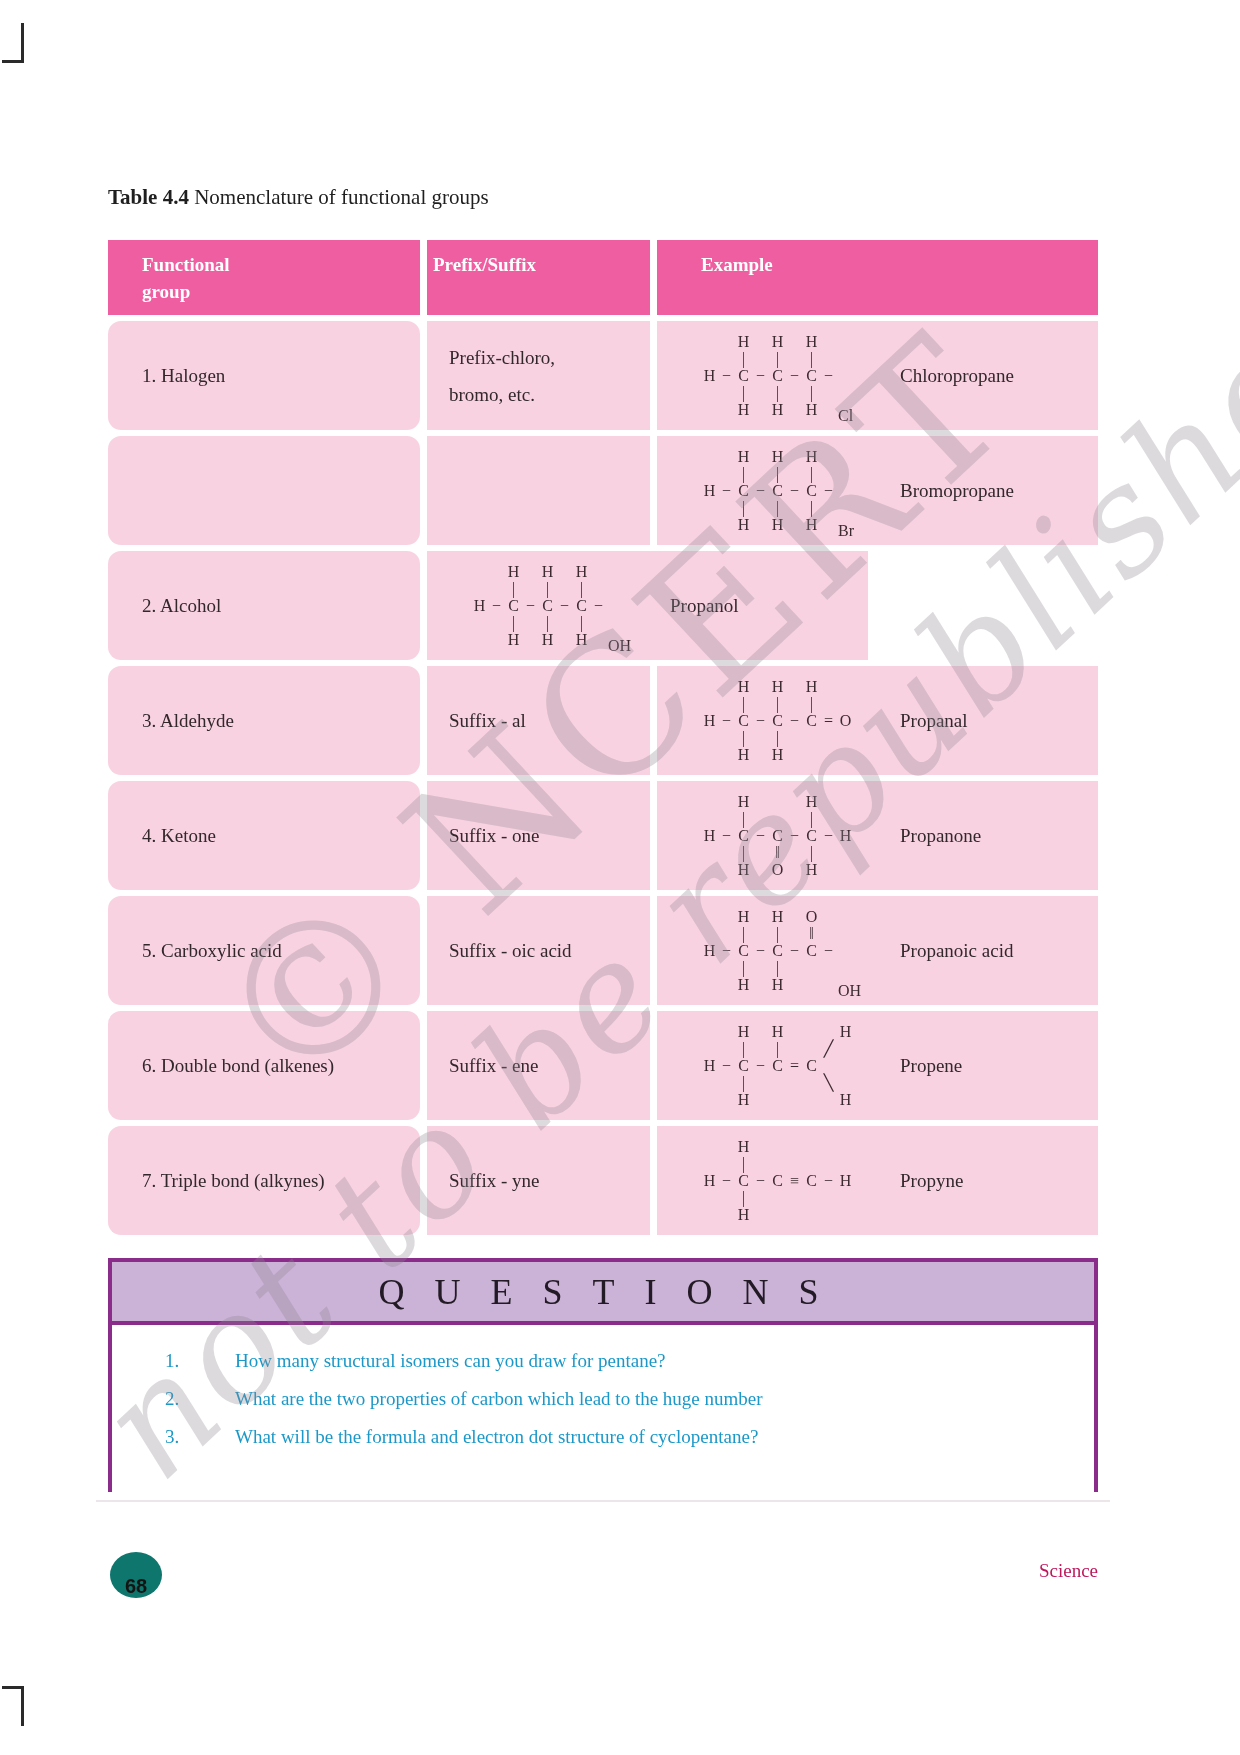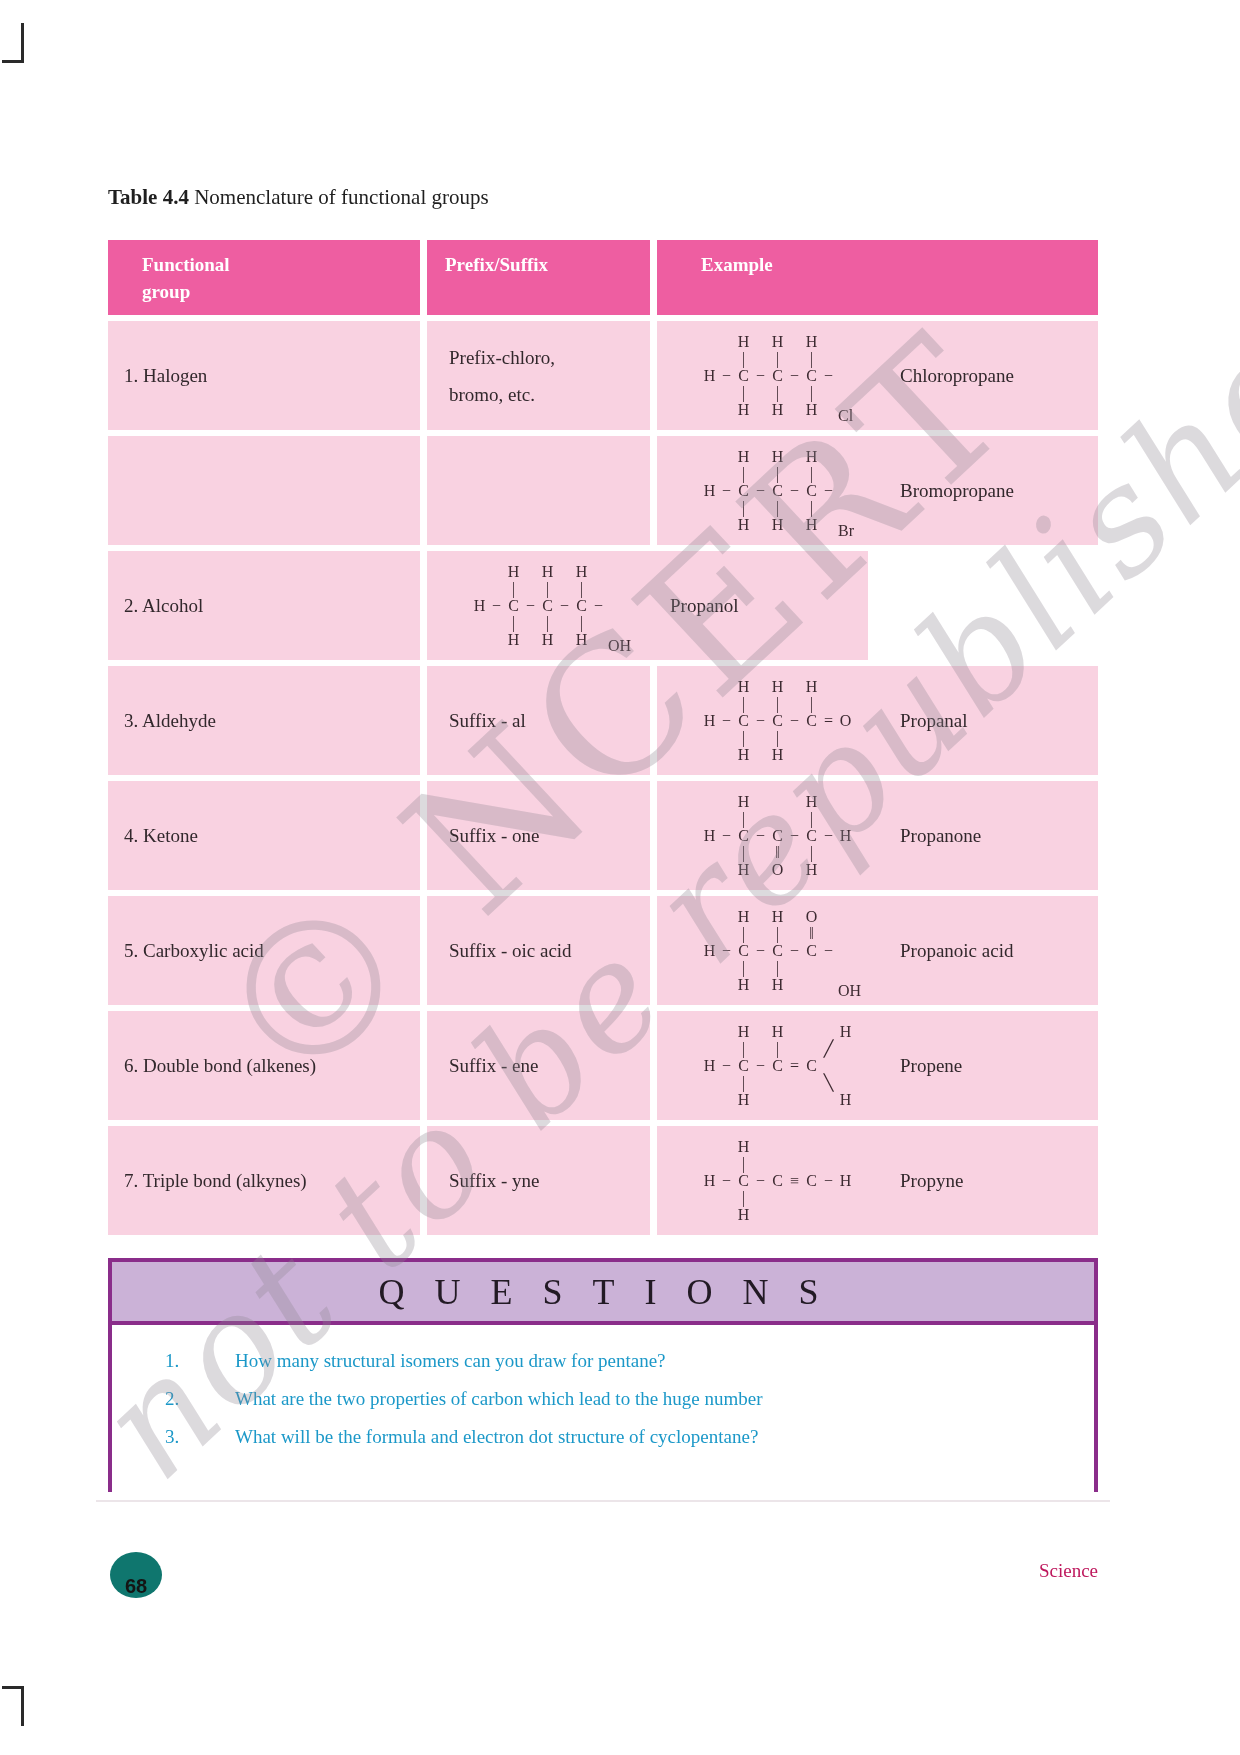--- a/index.html
+++ b/index.html
@@ -14,27 +14,27 @@
   
   .caption { position:absolute; left:108px; top:185px; font-size:21px; color:#1f1f1f; }
   .caption b { font-weight:bold; }
 
   
   .ftable { position:absolute; left:108px; top:240px; width:990px; }
   .thead { display:flex; gap:7px; }
   .hcell { background:#ee5ea1; height:75px; box-sizing:border-box; color:#ffffff;
            font-weight:bold; font-size:19px; line-height:27px; padding-top:11px; }
   .w0 { width:312px; padding-left:34px; }
-  .w1 { width:223px; padding-left:18px; }
+  .w1 { width:223px; padding-left:6px; }
   .w2 { width:441px; padding-left:44px; }
   .tbody { display:flex; flex-direction:column; gap:6px; margin-top:6px; }
   .brow { display:flex; gap:7px; height:109px; }
   .bcell { background:#f9d2e1; box-sizing:border-box; position:relative;
            display:flex; align-items:center; color:#32282c; font-size:19px; }
-  .bcell.w0 { padding-left:16px; }
+  .bcell.w0 { padding-left:34px;border-radius:13px; }
   .bcell.w1 { padding-left:22px; }
   .bcell.w1 .plines div { line-height:37px; }
   .bcell.w2 { padding-left:44px; }
 
   
   .structure { display:flex; flex-direction:column; color:#3d2a31; font-size:16px; }
   .srow { display:flex; height:17px; line-height:17px; }
   .scell { display:inline-block; width:17px; text-align:center; }
   .scell.wide { width:auto; min-width:17px; text-align:left; padding-left:1px;margin-top:40px; }
   .cname { position:absolute; left:235px; font-size:19px; color:#32282c;margin-left:8px; }

